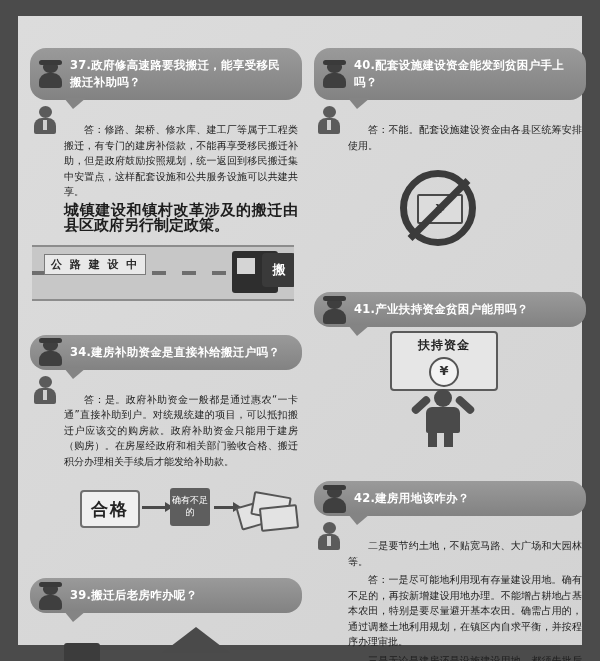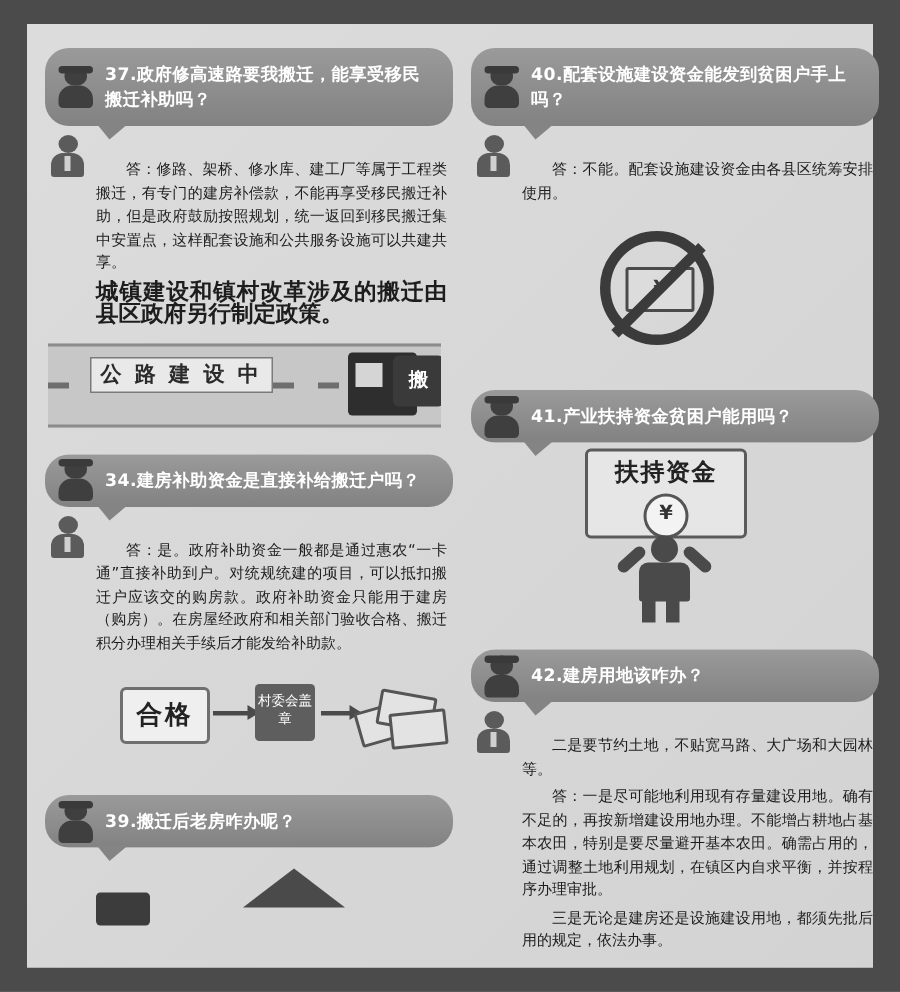--- a/index.html
+++ b/index.html
@@ -44,20 +44,21 @@
     background-image: linear-gradient(180deg, #9a9a9a 0%, #828282 100%);
     border-radius: 16px;
     padding: 9px 12px 9px 40px;
     color: #ffffff;
     font-size: 11.5px;
     font-weight: bold;
     line-height: 17px;
     letter-spacing: 0.3px;
     min-height: 34px;
     box-sizing: border-box;
+    margin-top: 16px;
   }
   .bubble .qnum { white-space: normal; }
   .bubble-tail {
     position: absolute;
     left: 34px;
     bottom: -9px;
     width: 0; height: 0;
     border-left: 9px solid transparent;
     border-right: 13px solid transparent;
     border-top: 11px solid #848484;
@@ -142,24 +143,24 @@
     overflow: hidden;
   }
   .road .dash {
     position: absolute;
     top: 24px; left: 0;
     width: 100%; height: 4px;
     background: repeating-linear-gradient(90deg, #6e6e6e 0 14px, transparent 14px 30px);
   }
   .road .sign {
     position: absolute;
-    left: 28px; top: 7px;
+    left: 12px; top: 7px;
     background: #e9e9e9;
     border: 1px solid #7b7b7b;
-    font-size: 14px;
+    font-size: 11px;
     font-weight: bold;
     padding: 2px 6px;
     color: #2a2a2a;
     letter-spacing: 2px;
   }
   .excavator {
     position: absolute;
     right: 16px; top: 4px;
     width: 46px; height: 42px;
     background: #2e2e2e;
@@ -344,21 +345,21 @@
   .fund .packet {
     position: absolute;
     left: 76px; top: 0;
     width: 104px; height: 56px;
     background: #e6e6e6;
     border: 2px solid #5b5b5b;
     border-radius: 4px;
     text-align: center;
   }
   .fund .packet .label {
-    font-size: 16px;
+    font-size: 12px;
     font-weight: bold;
     color: #222;
     letter-spacing: 1px;
     margin-top: 4px;
     font-family: Liberation Serif, serif;
   }
   .fund .packet .coin {
     margin: 3px auto 0;
     width: 26px; height: 26px;
     border: 2px solid #555;
@@ -481,21 +482,21 @@
               <span class="tie"></span>
               <span class="head"></span>
           </span>
           <p class="indent">
             <span>答：</span><span>是。政府补助资金一般都是通过惠农“一卡通”直接补助到户。对统规统建的项目，可以抵扣搬迁户应该交的购房款。政府补助资金只能用于建房（购房）。在房屋经政府和相关部门验收合格、搬迁积分办理相关手续后才能发给补助款。</span>
           </p>
         </div>
         <div class="flow">
           <div class="tag-box">合格</div>
           <div class="arrow1"></div>
-          <div class="stamp">村委会盖章</div>
+          <div class="stamp">确有不足的</div>
           <div class="arrow2"></div>
           <div class="cash">
             <span class="bill b1"></span>
               <span class="bill b2"></span>
               <span class="bill b3"></span>
           </div>
         </div>
       </div>
 
       <div class="spacer-sm"></div>

